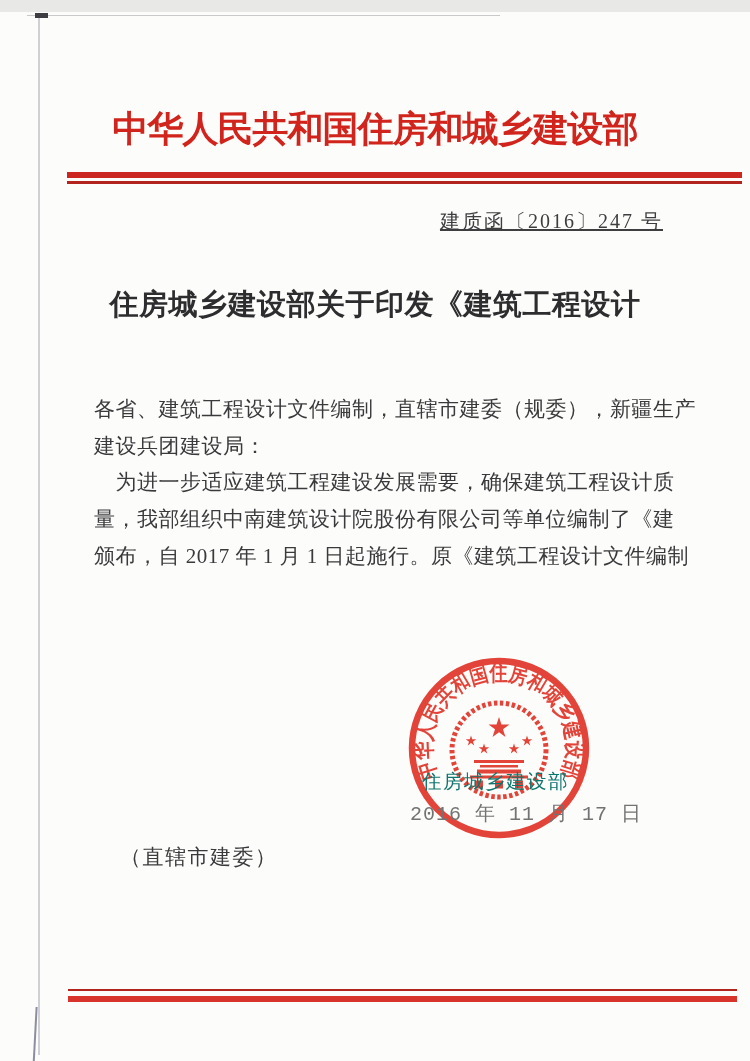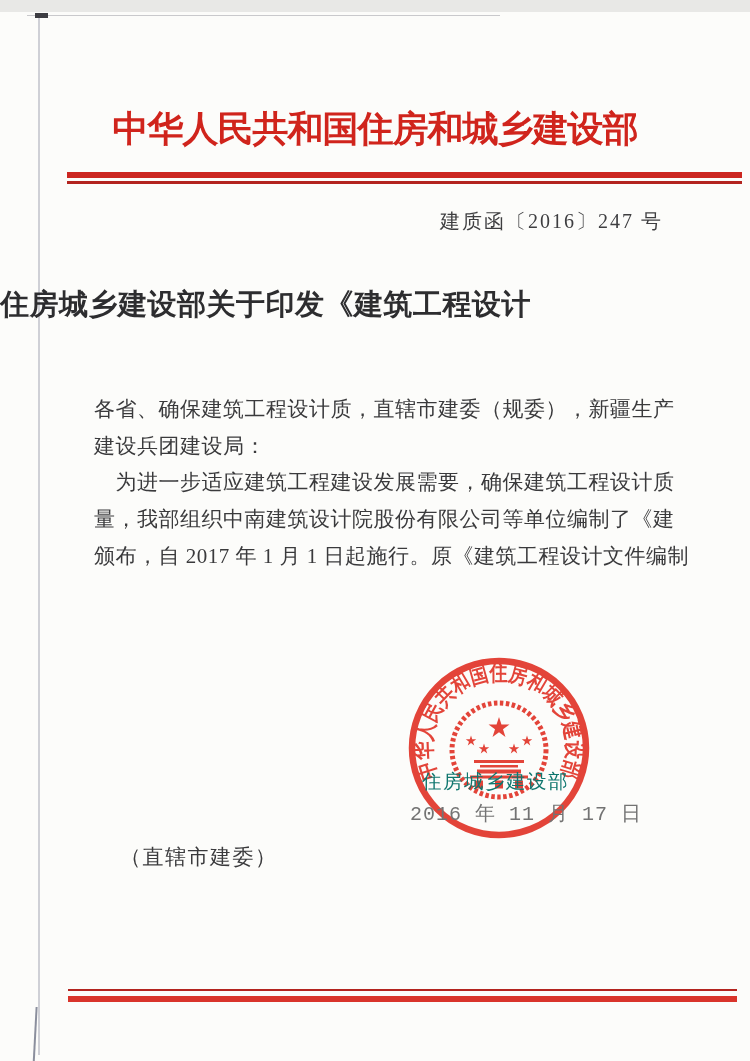--- a/index.html
+++ b/index.html
@@ -20,25 +20,25 @@
   .letterhead{
     position:absolute;top:94px;left:0;width:100%;
     text-align:center;font-size:36px;line-height:46px;
     font-weight:bold;letter-spacing:-1px;
     color:#d0241c;
   }
   .rule-thick-top{position:absolute;left:67px;top:160px;width:675px;height:6px;background:#cc2620;}
   .rule-thin-top{position:absolute;left:67px;top:169px;width:675px;height:2.5px;background:#b3241f;}
   .doc-number{
     position:absolute;top:195px;right:87px;
-    font-size:20px;line-height:28px;letter-spacing:2px;color:#3e3e40;
+    font-size:20px;line-height:28px;letter-spacing:2px;color:#3e3e40;text-decoration:underline;
   }
   .doc-title{
     position:absolute;top:272px;left:0;width:100%;
-    font-size:29px;line-height:40px;
+    text-align:center;font-size:29px;line-height:40px;
     font-weight:bold;color:#2d2d2f;letter-spacing:0.5px;
   }
   .body-block{
     position:absolute;top:379px;left:94px;width:570px;
     color:#3a3a3c;
   }
   .body-line{
     font-size:21px;line-height:36.7px;letter-spacing:0.5px;
     white-space:nowrap;
   }
@@ -85,21 +85,21 @@
   <div class="rule-thick-top"></div>
   <div class="rule-thin-top"></div>
 
   <div class="doc-number">建质函〔2016〕247 号</div>
 
   <div class="doc-title">
       <div class="title-line">住房城乡建设部关于印发《建筑工程设计</div>
     </div>
 
   <div class="body-block">
-      <div class="body-line">各省、确保建筑工程设计质，直辖市建委（规委），新疆生产</div>
+      <div class="body-line">各省、建筑工程设计文件编制，直辖市建委（规委），新疆生产</div>
       <div class="body-line">建设兵团建设局：</div>
       <div class="body-line">　为进一步适应建筑工程建设发展需要，确保建筑工程设计质</div>
       <div class="body-line">量，我部组织中南建筑设计院股份有限公司等单位编制了《建</div>
       <div class="body-line">颁布，自 2017 年 1 月 1 日起施行。原《建筑工程设计文件编制</div>
     </div>
 
   <div class="seal">
     <svg viewBox="-96 -96 192 192">
       <defs>
         <path id="sealArc" d="M -61.6 28.7 A 68 68 0 1 1 61.6 28.7" fill="none"></path>

